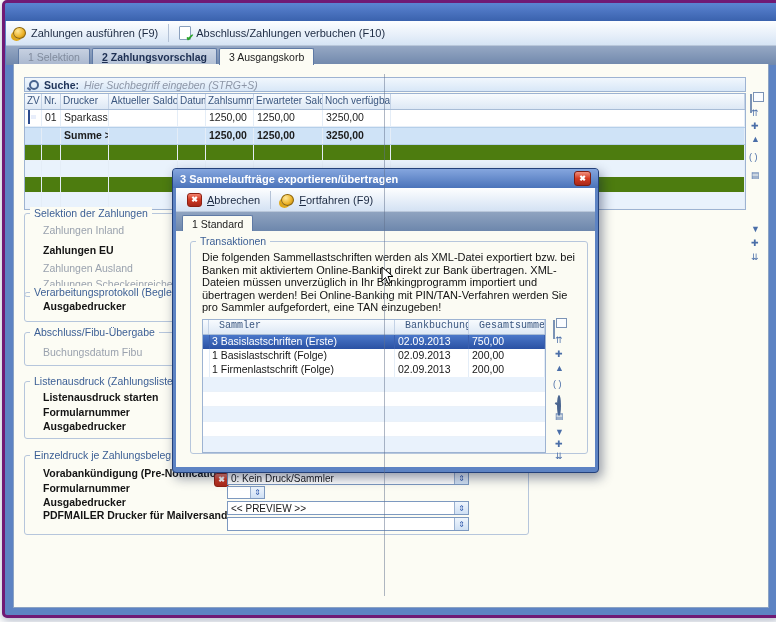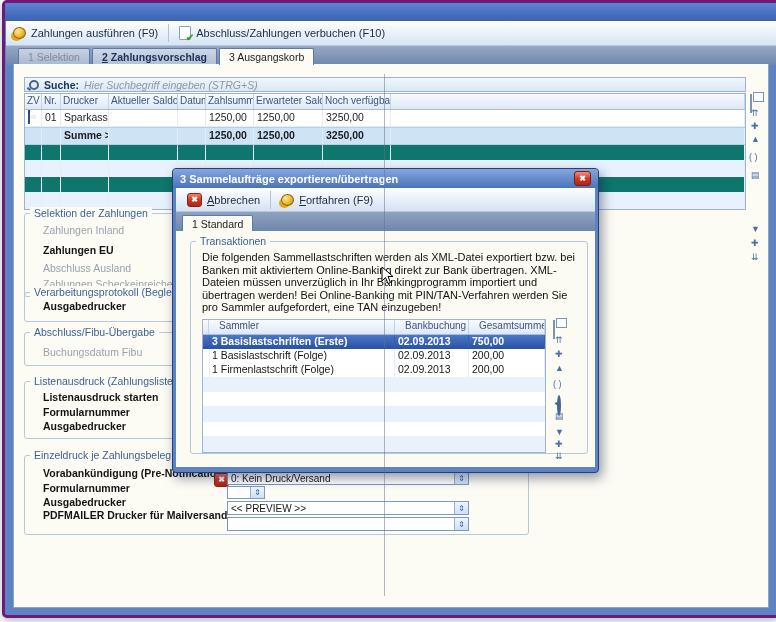--- a/index.html
+++ b/index.html
@@ -17,21 +17,21 @@
   .tab.enabled{background:linear-gradient(#cdd7e6,#b2c0d5);color:#1d2f52;font-weight:bold;}
   .tab.active{background:#fcfcf4;color:#1b1b1b;position:relative;z-index:2;}
   #content{left:8px;top:61px;width:754px;height:543px;background:#fcfcf4;border:1px solid #8ba3c4;border-top:none;overflow:hidden;}
   
   #searchbar{left:10px;top:13px;width:722px;height:15px;background:linear-gradient(#f1f7fd,#d8e7f7);border:1px solid #9db3d2;display:flex;align-items:center;font-size:10.5px;box-sizing:border-box;padding:0 4px;gap:5px;}
   .lens{width:6px;height:6px;border:2px solid #49648f;border-radius:50%;position:relative;flex:none;}
   .lens::after{content:"";position:absolute;width:4px;height:2px;background:#49648f;left:-4px;top:6px;transform:rotate(35deg);}
   .search-label{font-weight:bold;color:#20355a;}
   .search-ph{font-style:italic;color:#8d96a7;}
   
-  #mtable{left:10px;top:29px;width:722px;border:1px solid #9db3d2;background:#0f766e;box-sizing:border-box;}
+  #mtable{left:10px;top:29px;width:722px;border:1px solid #9db3d2;background:#4d7c0f;box-sizing:border-box;}
   .mrow{display:grid;grid-template-columns:17px 19px 48px 69px 28px 48px 69px 68px 1fr;}
   .mrow > div{overflow:hidden;white-space:nowrap;box-sizing:border-box;}
   .mhead{height:15px;background:linear-gradient(#f8fbfe,#dde8f5);border-bottom:1px solid #a8bcd6;}
   .mhead > div{font-size:10px;color:#3a567f;border-right:1px solid #c3d2e6;padding:1px 2px 0 2px;}
   .mbody > div{font-size:10.5px;color:#1c1c1c;border-right:1px solid #e4edf7;padding:1px 3px 0 3px;}
   .num{text-align:left;}
   .r1{height:16px;background:#ffffff;border-bottom:1px solid #e6eef8;}
   .rsum{height:16px;background:#cfe3f7;border-top:1px solid #b5cfe9;border-bottom:1px solid #b5cfe9;font-weight:bold;}
   .rsum > div{font-weight:bold;}
   .rempty{height:15px;border-bottom:1px solid #eaf1f9;}
@@ -61,26 +61,26 @@
   #dclose{margin-left:auto;width:15px;height:13px;border-radius:3px;background:linear-gradient(#f1907e,#d33a22 50%,#a8281a);border:1px solid #7e1c10;color:#fff;font-size:8px;font-weight:bold;display:flex;align-items:center;justify-content:center;}
   #dtoolbar{left:3px;top:19px;width:419px;height:24px;background:linear-gradient(#fdfeff,#e0eaf7 70%,#d4e2f3);border-bottom:1px solid #b9c7da;display:flex;align-items:center;padding-left:4px;box-sizing:border-box;}
   #dband{left:3px;top:43px;width:419px;height:19px;background:linear-gradient(#8fa3c0,#6d87ac);}
   #dtab{left:9px;top:46px;height:16px;line-height:16px;padding:0 9px;font-size:10.5px;background:#fbfbf3;color:#1b1b1b;border:1px solid #5f7aa5;border-bottom:none;border-radius:2px 2px 0 0;}
   #dcontent{left:3px;top:62px;width:419px;height:236px;background:#fbfbf3;}
   #dgrp{left:14px;top:10px;width:396px;height:211px;}
   #dmsg{left:26px;top:20px;width:376px;font-size:11px;line-height:12.6px;color:#111;}
   #dtable{left:26px;top:88px;width:344px;border:1px solid #9db3d2;background:#fff;box-sizing:border-box;}
   .drow{display:grid;grid-template-columns:6px 186px 74px 76px;}
   .drow > div{overflow:hidden;white-space:nowrap;box-sizing:border-box;font-size:10.5px;}
-  .dhead{height:14px;background:linear-gradient(#f8fbfe,#dde8f5);border-bottom:1px solid #a8bcd6;}
+  .dhead{height:14px;background:linear-gradient(#f8fbfe,#dde8f5);border-bottom:1px solid #a8bcd6;font-family:Liberation Mono, monospace;}
   .dhead > div{font-size:10px;color:#3a567f;border-right:1px solid #c3d2e6;padding:0 2px 0 10px;}
   .dhead > div:first-child{padding:0;}
   .ddata{height:14px;}
   .ddata > div{border-right:1px solid #e4edf7;padding:0 3px 0 3px;color:#161616;}
-  .ddata.sel{background:linear-gradient(#4a77c9,#2a51a3);font-weight:bold;}
+  .ddata.sel{background:linear-gradient(#4a77c9,#2a51a3);}
   .ddata.sel > div{color:#fff;border-right-color:#3a5fae;}
   .dempty{height:14px;border-bottom:1px solid #eaf1f9;}
   .dempty.alt{background:#e9f2fc;}
   .ulkey{text-decoration:underline;}
   #hairline{left:384px;top:74px;width:1px;height:522px;background:rgba(95,112,140,.5);z-index:50;}
   #cursor{z-index:60;}
   #fragbox{border:1px solid #b9c7da;background:#fdfdf6;}
 </style>
 </head>
 <body>
@@ -209,21 +209,21 @@
       <span class="abs navglyph" style="left:737px;top:106px;">▤</span>
       <span class="abs navglyph" style="left:737px;top:160px;">▼</span>
       <span class="abs navglyph" style="left:737px;top:174px;">✚</span>
       <span class="abs navglyph" style="left:737px;top:188px;">⇊</span>
 
       
       <div class="abs grp" style="left:10px;top:149px;width:503px;height:82px;">
         <span class="gttl">Selektion der Zahlungen</span>
         <span class="gitem off" style="top:10px;">Zahlungen Inland</span>
         <span class="gitem on" style="top:30px;">Zahlungen EU</span>
-        <span class="gitem off" style="top:48px;">Abschluss Ausland</span>
+        <span class="gitem off" style="top:48px;">Zahlungen Ausland</span>
         <span class="gitem off" style="top:64px;">Zahlungen Scheckeinreicher</span>
       </div>
       <div class="abs grp" style="left:10px;top:228px;width:503px;height:28px;">
         <span class="gttl">Verarbeitungsprotokoll (Begleitzettel)</span>
         <span class="gitem on" style="top:7px;">Ausgabedrucker</span>
       </div>
       <div class="abs grp" style="left:10px;top:268px;width:503px;height:32px;">
         <span class="gttl">Abschluss/Fibu-Übergabe</span>
         <span class="gitem off" style="top:13px;">Buchungsdatum Fibu</span>
       </div>
@@ -239,21 +239,21 @@
         <span class="gitem on" style="top:26px;">Formularnummer</span>
         <span class="gitem on" style="top:40px;">Ausgabedrucker</span>
         <span class="gitem on" style="top:53px;">PDFMAILER Drucker für Mailversand</span>
       </div>
 
       
       <span class="abs redx" style="left:200px;top:409px;">
           <span>✖</span>
         </span>
       <div class="abs combo" style="left:213px;top:407px;width:242px;height:14px;">
-        <span>0: Kein Druck/Versand</span>
+        <span>0: Kein Druck/Sammler</span>
         <span class="cbtn">⇕</span>
       </div>
       <div class="abs combo" style="left:213px;top:422px;width:38px;height:13px;">
         <span></span>
         <span class="cbtn">⇕</span>
       </div>
       <div class="abs combo" style="left:213px;top:437px;width:242px;height:14px;">
         <span>&lt;&lt; PREVIEW &gt;&gt;</span>
         <span class="cbtn">⇕</span>
       </div>

